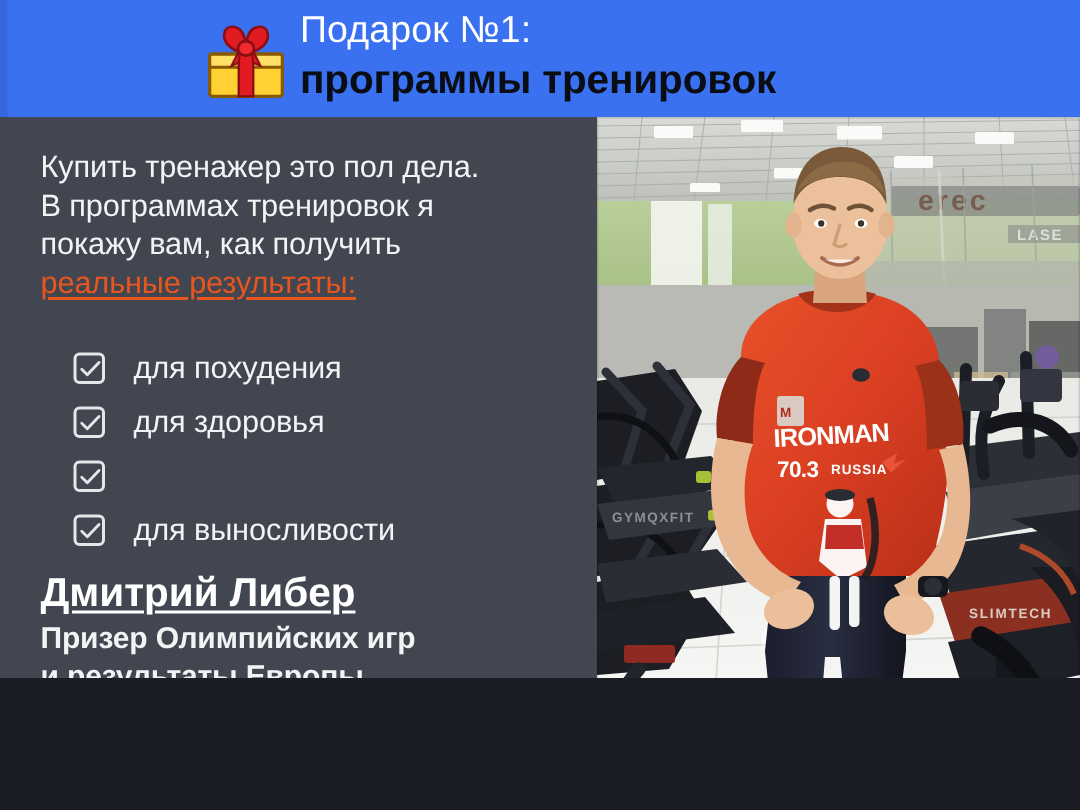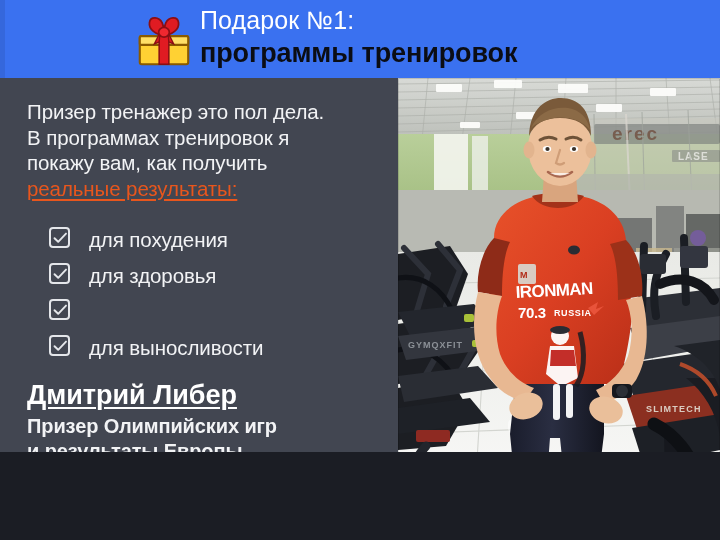--- a/index.html
+++ b/index.html
@@ -107,20 +107,21 @@
 
   
   .checklist {
     position: absolute;
     left: 29px;
     top: 149px;
     width: 350px;
   }
   .check-row {
     display: flex;
+    align-items: center;
     height: 36px;
     padding-left: 20px;
   }
   .check-box {
     flex: 0 0 auto;
     width: 21px;
     height: 21px;
     border: 2px solid #e4e6ea;
     border-radius: 4px;
     box-sizing: border-box;
@@ -226,21 +227,21 @@
 
     <div class="header-text">
       <span class="header-line1">Подарок №1:</span>
       <span class="header-line2">программы тренировок</span>
     </div>
   </div>
 
   <div class="panel">
 
     <div class="intro">
-      <span class="intro-line">Призер тренажер это пол дела.</span>
+      <span class="intro-line">Купить тренажер это пол дела.</span>
       <span class="intro-line">В программах тренировок я</span>
       <span class="intro-line">покажу вам, как получить</span>
       <span class="intro-line accent">реальные результаты:</span>
     </div>
 
     <div class="checklist">
 
       <div class="check-row">
         <span class="check-box">
           <svg width="15" height="13" viewBox="0 0 15 13">

